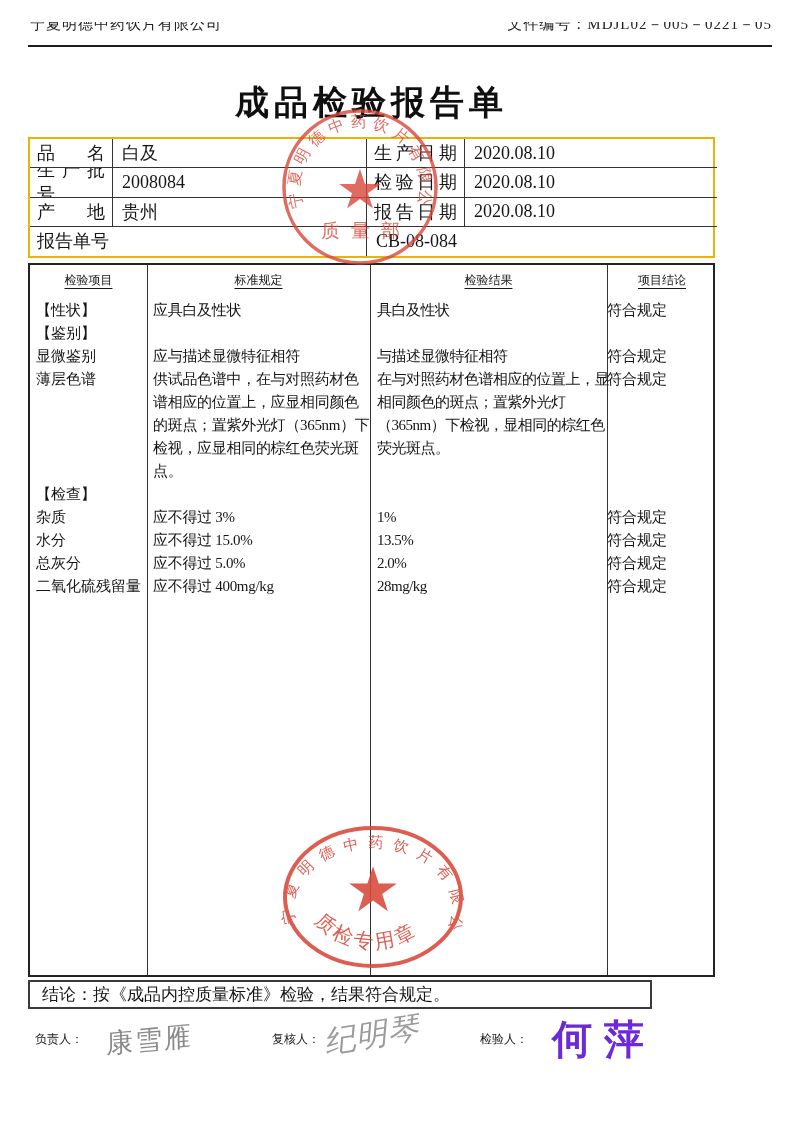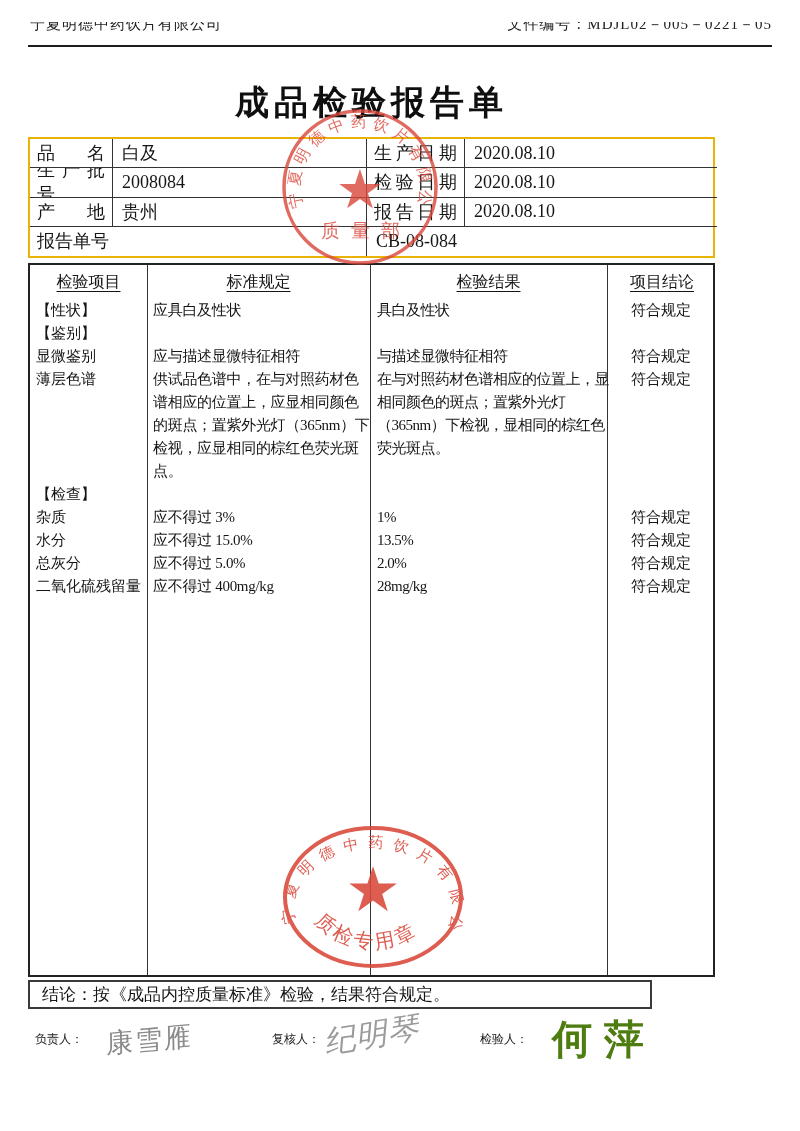--- a/index.html
+++ b/index.html
@@ -26,40 +26,40 @@
   .info-table .cell.last-row{border-bottom:none;}
   .jlabel{display:block;width:100%;padding:0 7px;text-align:justify;text-align-last:justify;}
   .val{padding-left:9px;}
   .span2{grid-column:1 / span 2;}
   .span2b{grid-column:3 / span 2;}
   
   .main-table{position:absolute;left:28px;top:263px;width:687px;height:714px;
     border:2px solid #222;box-sizing:border-box;font-size:15px;}
   .vline{position:absolute;top:0;bottom:0;width:1px;background:#333;}
   .mt-head{position:absolute;top:7px;left:0;width:100%;display:grid;
-    grid-template-columns:117px 223px 237px 110px;font-size:16px;}
+    grid-template-columns:117px 223px 237px 110px;font-size:12px;}
   .mt-head span{text-align:center;}
   .mt-head span u{text-underline-offset:4px;}
   .mt-body{position:absolute;top:34px;left:0;width:100%;}
   .mline{display:grid;grid-template-columns:117px 223px 237px 110px;height:23px;
     line-height:23px;white-space:nowrap;}
   .mline .c1{padding-left:6px;}
   .mline .c2{padding-left:6px;letter-spacing:-0.3px;}
   .mline .c3{padding-left:7px;letter-spacing:-0.5px;}
-  .mline .c4{padding-left:24px;}
+  .mline .c4{padding-left:0;}
   
   .conclusion{position:absolute;left:28px;top:980px;width:624px;height:29px;
     border:2px solid #3a3a3a;box-sizing:border-box;display:flex;align-items:center;
     font-size:17px;padding-left:12px;}
   
   .sig-label{position:absolute;top:1031px;font-size:12px;color:#1a1a1a;}
   .hand{position:absolute;white-space:nowrap;}
   .hand1{top:1022px;left:106px;font-size:27px;color:#8a8a8a;transform:rotate(-5deg) skewX(-4deg);letter-spacing:2px;}
   .hand2{top:1014px;left:326px;font-size:31px;color:#9b9b9b;transform:rotate(-9deg) skewX(-14deg);letter-spacing:1px;}
-  .hand3{top:1012px;left:552px;font-size:40px;color:#4d7c0f;font-weight:bold;letter-spacing:12px;}
+  .hand3{top:1012px;left:552px;font-size:40px;color:#6d28d9;font-weight:bold;letter-spacing:12px;}
   
   .stamp{position:absolute;pointer-events:none;}
   .stamp1{left:272px;top:99px;opacity:0.8;}
   .stamp2{left:276px;top:820px;opacity:0.88;}
 </style>
 </head>
 <body>
 
 <div class="top-clip">
   <div class="inner">

